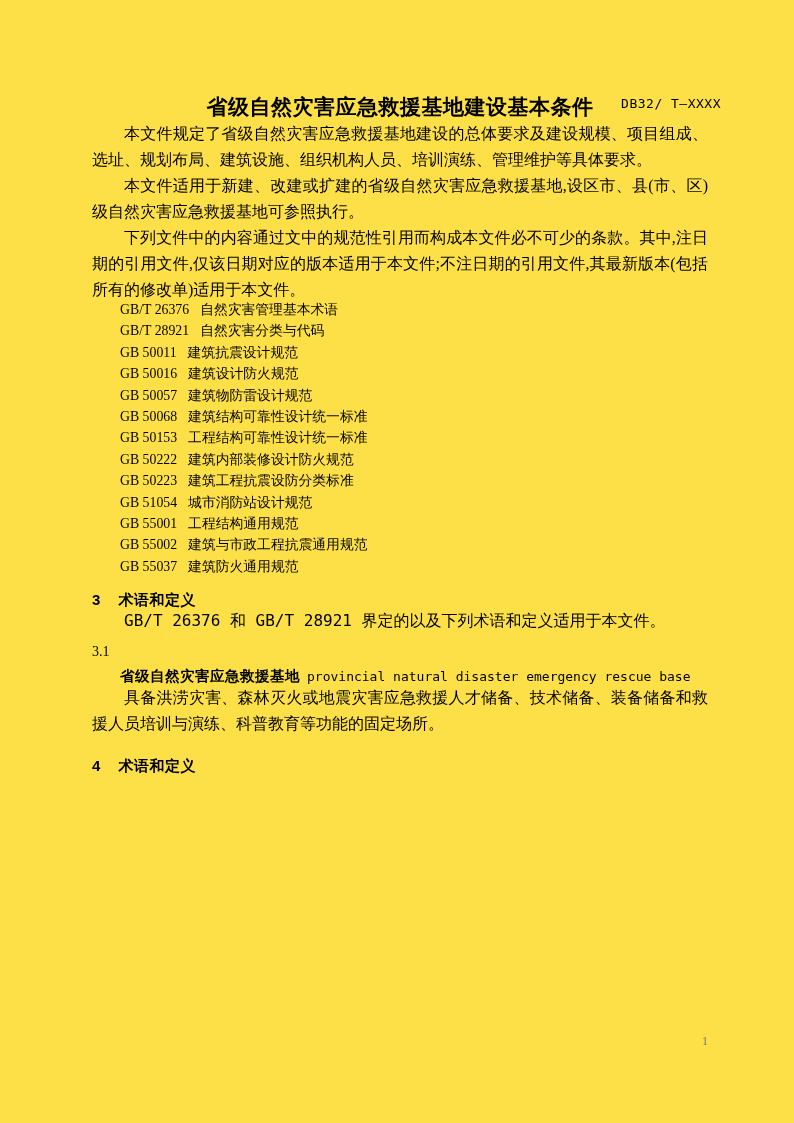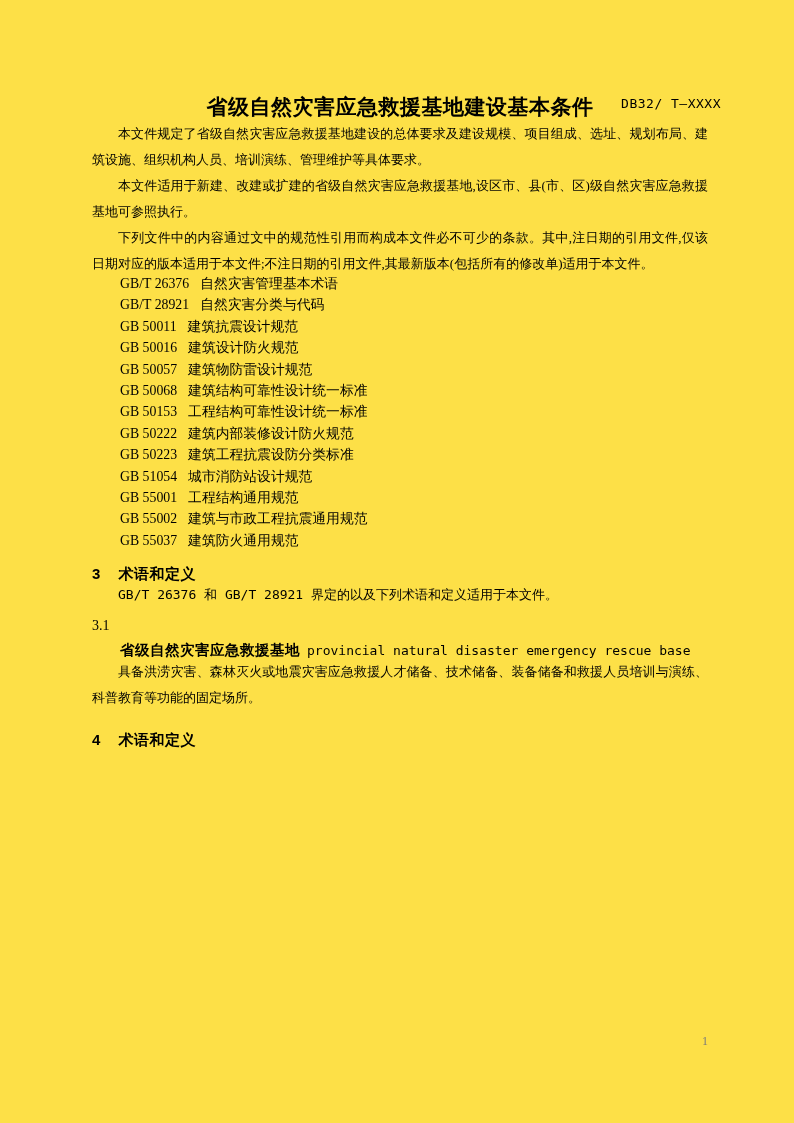--- a/index.html
+++ b/index.html
@@ -38,21 +38,21 @@
     font-family: "Liberation Sans", "DejaVu Sans", sans-serif;
     font-weight: bold;
     font-size: 15px;
     line-height: 17px;
     letter-spacing: 0.5px;
   }
   h2.sec .num { display: inline-block; margin-right: 13px; font-weight: bold; }
   #sec1 { margin-top: 46px; }
   p.body {
     margin: 0;
-    font-size: 13px;
+    font-size: 16px;
     line-height: 26px;
     text-align: justify;
     text-indent: 2em;
   }
   .p-first { margin-top: 17px; }
   #sec2 { margin-top: 7px; }
   .intro2 { margin-top: 17px; line-height: 25px; }
   ul.refs {
     list-style: none;
     margin: -4px 0 0 0;

